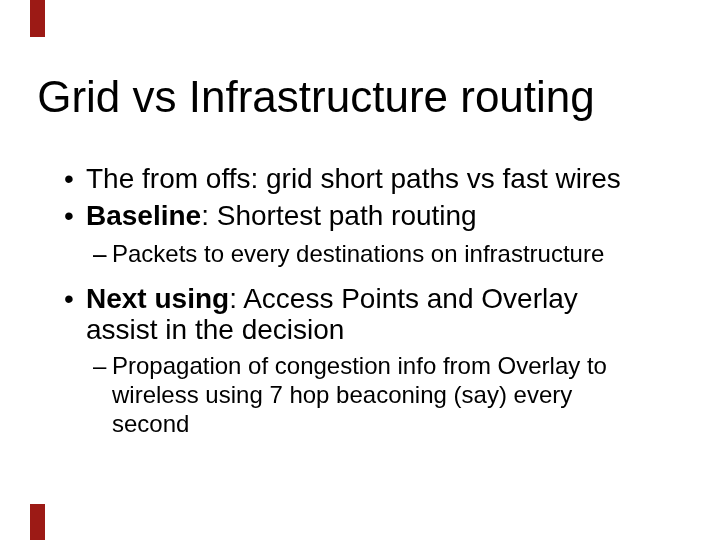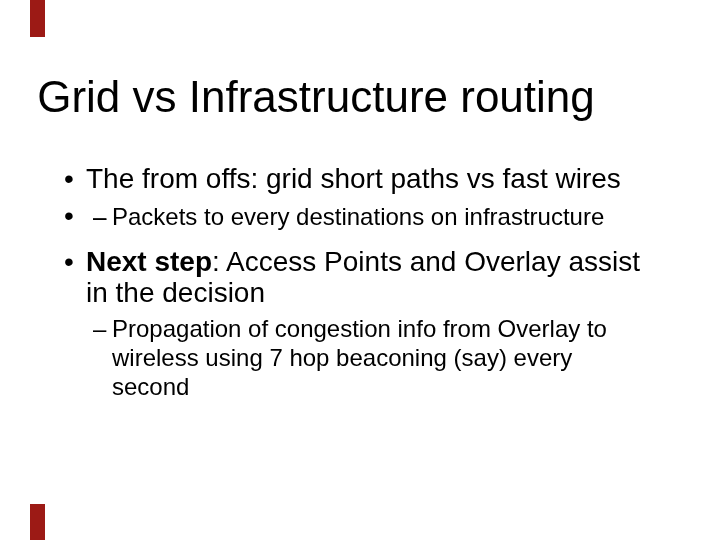--- a/index.html
+++ b/index.html
@@ -63,34 +63,35 @@
 
   <div class="content">
 
     <div class="row l1">
       <span class="marker">•</span>
       <span class="txt"><b class="run-bold"></b><span>The from offs: grid short paths vs fast wires</span></span>
     </div>
 
     <div class="row l1">
       <span class="marker">•</span>
+      <span class="txt"><b class="run-bold">Baseline</b><span>: Shortest path routing</span></span>
     </div>
 
     <div class="row l2">
       <span class="marker">–</span>
     </div>
 
     <div class="row l2">
       <span class="marker">–</span>
       <span class="txt"><b class="run-bold"></b><span>Packets to every destinations on infrastructure</span></span>
     </div>
 
     <div class="row l1">
       <span class="marker">•</span>
-      <span class="txt"><b class="run-bold">Next step</b><span>: Access Points and Overlay assist in the decision</span></span>
+      <span class="txt"><b class="run-bold">Next using</b><span>: Access Points and Overlay assist in the decision</span></span>
     </div>
 
     <div class="row l2">
       <span class="marker">–</span>
       <span class="txt"><b class="run-bold"></b><span>Propagation of congestion info from Overlay to wireless using 7 hop beaconing (say) every second</span></span>
     </div>
 
   </div>
 </div>
 

